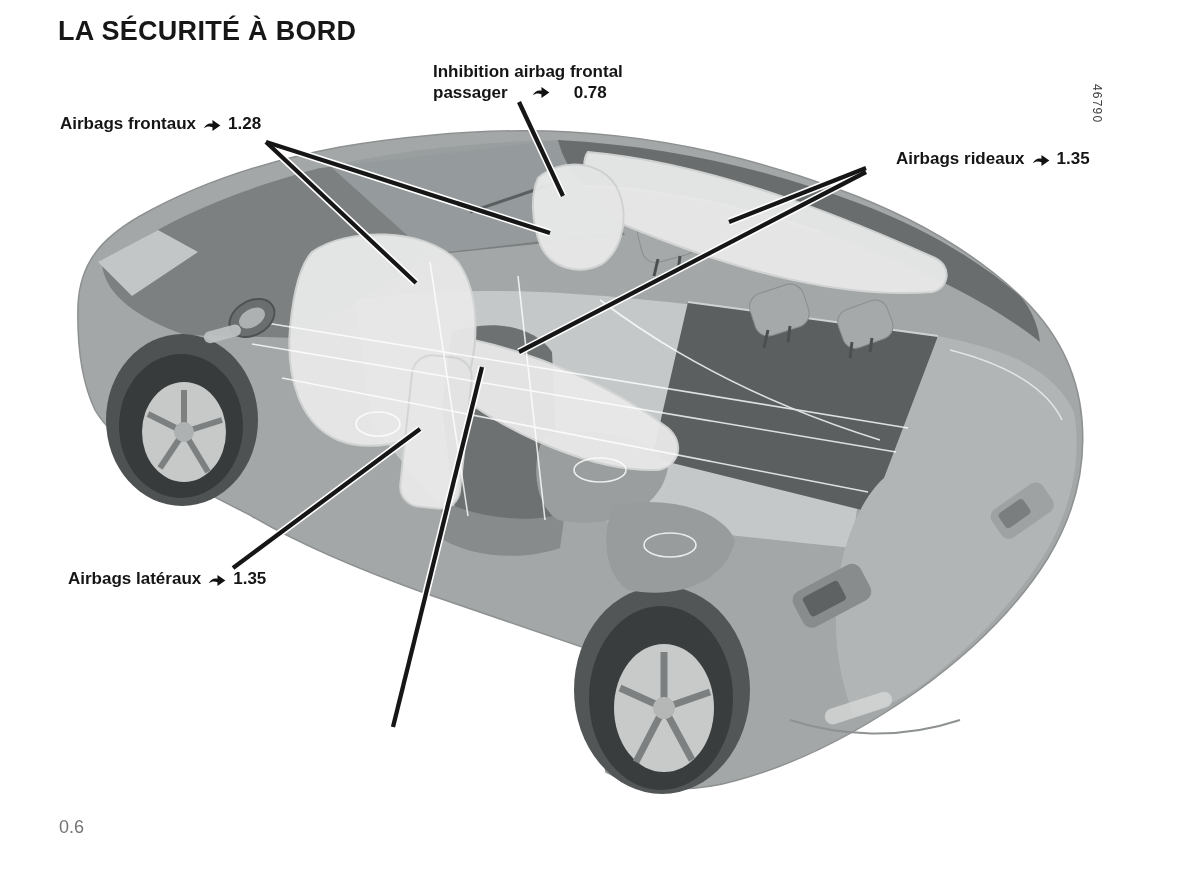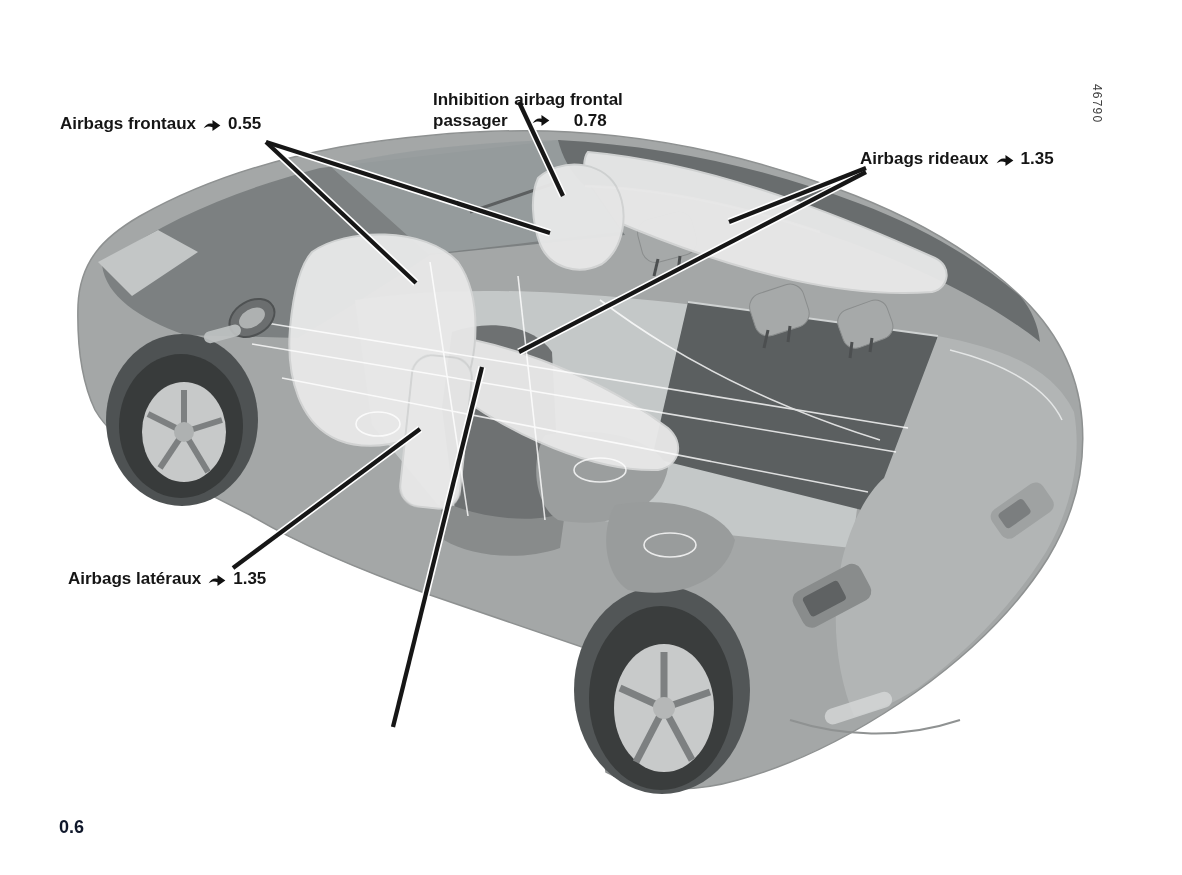--- a/index.html
+++ b/index.html
@@ -11,23 +11,23 @@
   .illustration{position:absolute;left:0;top:0;width:1182px;height:875px;}
   .page-title{
     position:absolute;left:58px;top:16px;
     font-size:27px;font-weight:700;letter-spacing:.3px;color:#171717;white-space:nowrap;
   }
   .callout{
     position:absolute;font-size:17px;font-weight:700;color:#151515;
     display:flex;align-items:center;gap:5px;white-space:nowrap;line-height:1.2;
   }
   .callout .xref-arrow{display:inline-block;margin:2px 1px 0 1px;}
-  .callout-block{position:absolute;font-size:17px;font-weight:700;color:#151515;line-height:21px;margin-top:28px;}
+  .callout-block{position:absolute;font-size:17px;font-weight:700;color:#151515;line-height:21px;}
   .callout-block .row{display:flex;align-items:center;gap:23px;white-space:nowrap;}
-  .page-number{position:absolute;left:59px;top:817px;font-size:18px;font-weight:700;color:#0f172a;}
+  .page-number{position:absolute;left:59px;top:817px;font-size:18px;font-weight:400;color:#737373;}
   .figure-code{
     position:absolute;left:1104px;top:84px;font-size:12px;color:#3c3c3c;
     letter-spacing:1.2px;white-space:nowrap;
     transform:rotate(90deg);transform-origin:left top;
   }
 </style>
 </head>
 <body>
 
 <div class="page">
@@ -191,41 +191,42 @@
       <line x1="266" y1="142" x2="550" y2="233"></line>
       <line x1="266" y1="142" x2="416" y2="283"></line>
       <line x1="519" y1="102" x2="563" y2="196"></line>
       <line x1="866" y1="168" x2="729" y2="222"></line>
       <line x1="866" y1="172" x2="519" y2="352"></line>
       <line x1="233" y1="568" x2="420" y2="429"></line>
       <line x1="393" y1="727" x2="482" y2="367"></line>
     </g>
   </svg>
 
+  <div class="page-title">LA SÉCURITÉ À BORD</div>
 
   <div class="callout-block" style="left:433px;top:61px;">
     <div>Inhibition airbag frontal</div>
     <div class="row">
       <span>passager</span>
       <svg class="xref-arrow" width="20" height="13" viewBox="0 0 20 14">
           <path fill="#111" d="M1 10 C3.5 5.5 7 4 10.5 5.2 L10.5 1.2 L19 7 L10.5 12.8 L10.5 8.8 C7 7.5 4 8 1 10 Z"></path>
         </svg>
       <span>0.78</span>
     </div>
   </div>
 
   <div class="callout" style="left:60px;top:114px;">
     <span>Airbags frontaux</span>
     <svg class="xref-arrow" width="20" height="13" viewBox="0 0 20 14">
         <path fill="#111" d="M1 10 C3.5 5.5 7 4 10.5 5.2 L10.5 1.2 L19 7 L10.5 12.8 L10.5 8.8 C7 7.5 4 8 1 10 Z"></path>
       </svg>
-    <span>0.55</span>
-  </div>
-
-  <div class="callout" style="left:860px;top:149px;">
+    <span>1.28</span>
+  </div>
+
+  <div class="callout" style="left:896px;top:149px;">
     <span>Airbags rideaux</span>
     <svg class="xref-arrow" width="20" height="13" viewBox="0 0 20 14">
         <path fill="#111" d="M1 10 C3.5 5.5 7 4 10.5 5.2 L10.5 1.2 L19 7 L10.5 12.8 L10.5 8.8 C7 7.5 4 8 1 10 Z"></path>
       </svg>
     <span>1.35</span>
   </div>
 
   <div class="callout" style="left:60px;top:569px;margin-left:8px;">
     <span>Airbags latéraux</span>
     <svg class="xref-arrow" width="20" height="13" viewBox="0 0 20 14">

